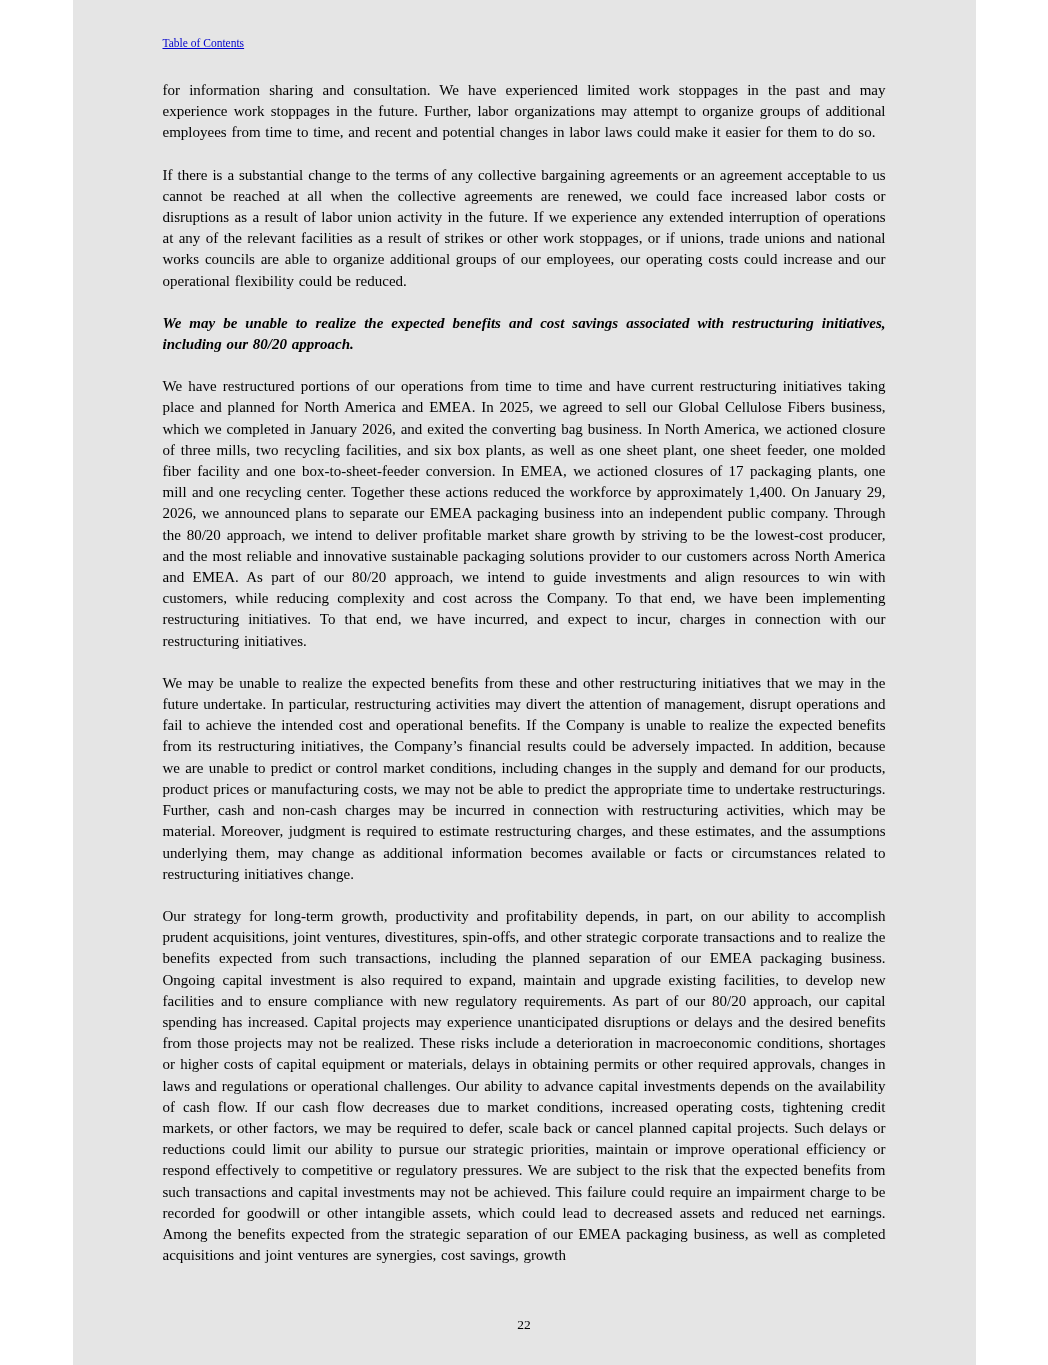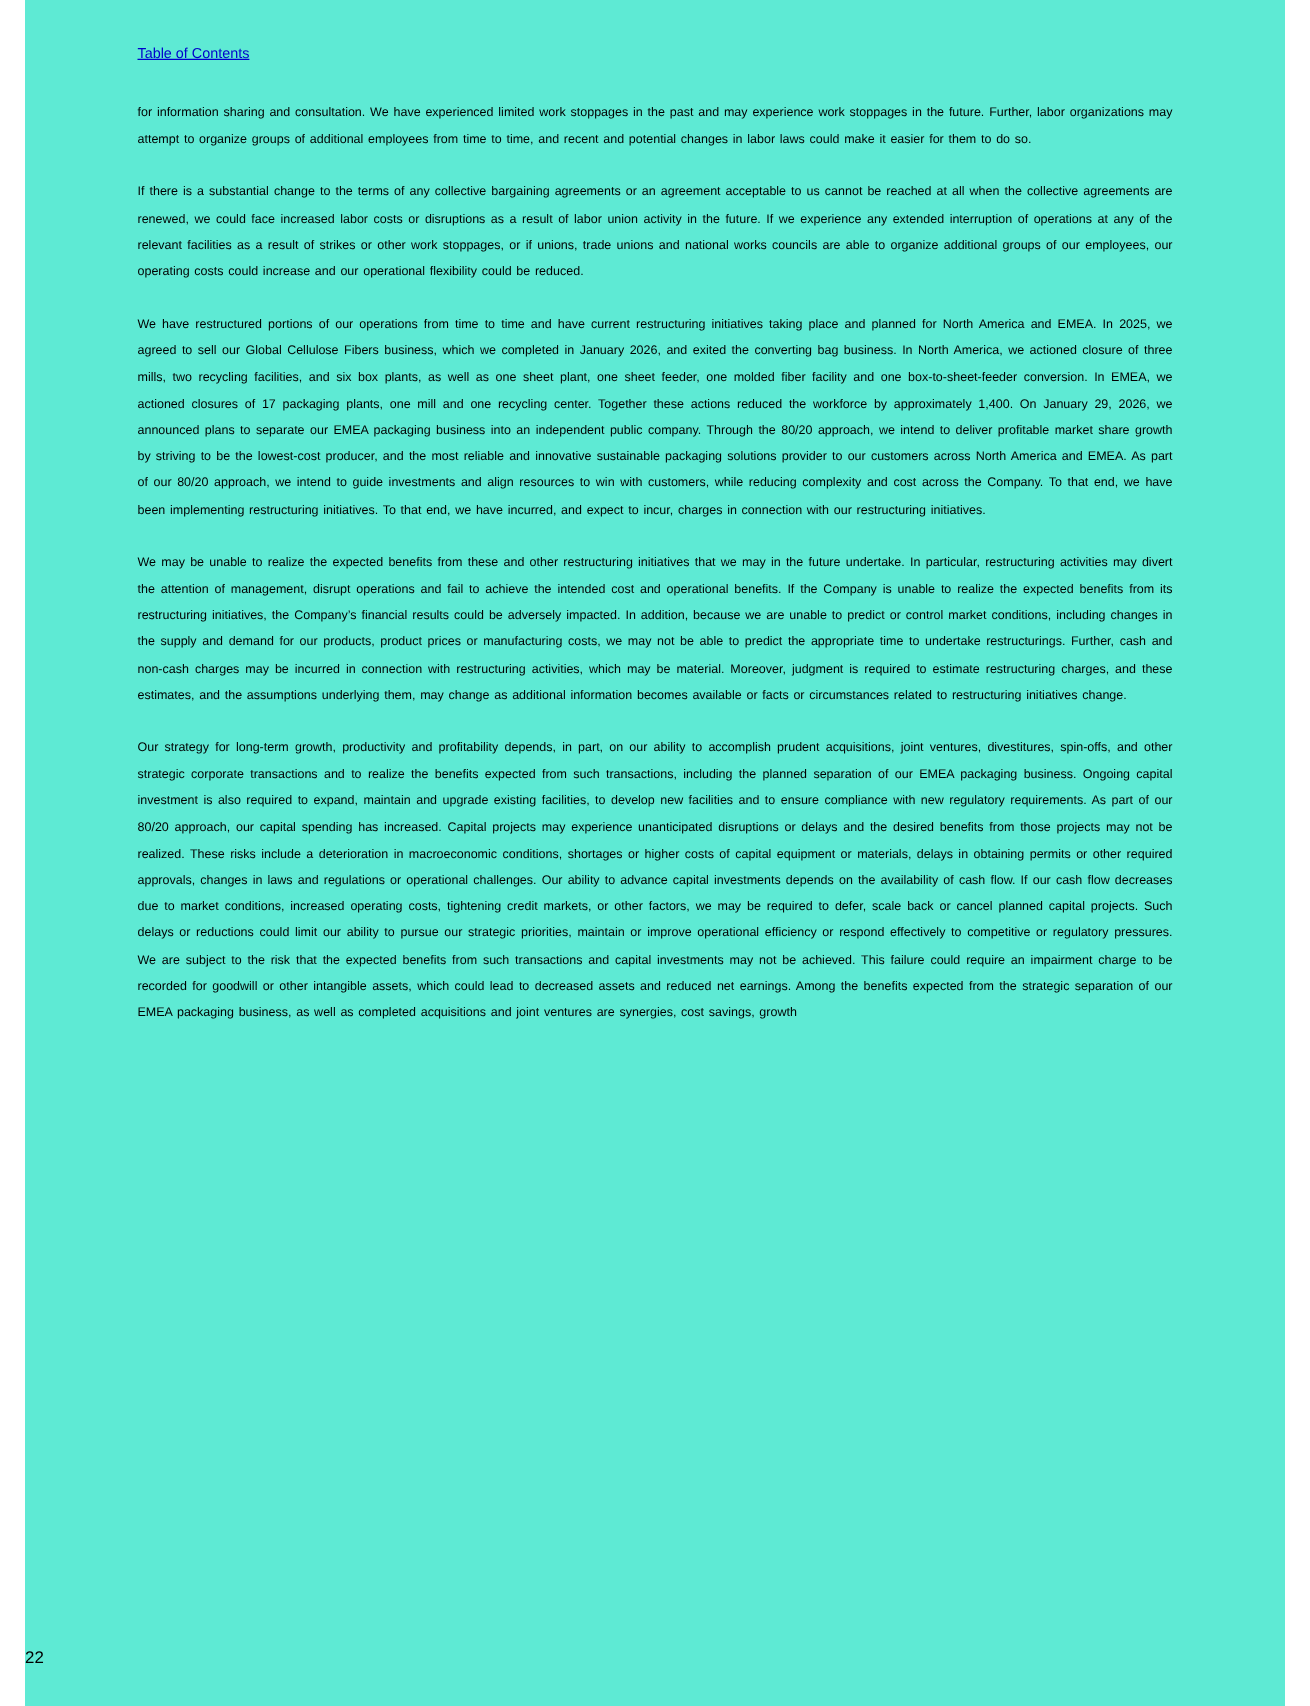--- a/index.html
+++ b/index.html
@@ -1,68 +1,69 @@
 <!DOCTYPE html>
 <html><head>
 <meta charset="utf-8">
 <style>
   * { box-sizing: border-box; }
   html, body { margin: 0; padding: 0; background: #ffffff; }
   .page {
     position: relative;
-    width: 1008px;
+    width: 903px;
     height: 1365px;
     margin: 0 auto;
-    background: #5eead4;
-    font-family: Liberation Sans, sans-serif;
+    background: #e5e5e5;
+    font-family: Liberation Serif, serif;
     color: #000000;
     padding: 33px 90px 0 90px;
     overflow: hidden;
   }
   .toc-link {
     display: inline-block;
     font-size: 11.5px;
     color: #0000cc;
     text-decoration: underline;
     cursor: pointer;
   }
   .content { margin-top: 29px; }
   .content p {
-    font-size: 10px;
+    font-size: 15px;
     line-height: 21.2px;
     text-align: justify;
     margin: 0 0 21px 0;
     word-spacing: 1px;
   }
   .content p.heading {
     font-weight: bold;
     font-style: italic;
   }
   .page-number {
     position: absolute;
     left: 0;
     bottom: 32px;
     width: 100%;
-    text-align: left;
+    text-align: center;
     font-size: 13.5px;
     color: #000000;
   }
 </style>
 </head>
 <body>
 
 <div class="page">
 
   <a class="toc-link">Table of Contents</a>
 
   <div class="content">
     <p class="para">for information sharing and consultation. We have experienced limited work stoppages in the past and may experience work stoppages in the future. Further, labor organizations may attempt to organize groups of additional employees from time to time, and recent and potential changes in labor laws could make it easier for them to do so.</p>
 
     <p class="para">If there is a substantial change to the terms of any collective bargaining agreements or an agreement acceptable to us cannot be reached at all when the collective agreements are renewed, we could face increased labor costs or disruptions as a result of labor union activity in the future. If we experience any extended interruption of operations at any of the relevant facilities as a result of strikes or other work stoppages, or if unions, trade unions and national works councils are able to organize additional groups of our employees, our operating costs could increase and our operational flexibility could be reduced.</p>
 
+    <p class="heading">We may be unable to realize the expected benefits and cost savings associated with restructuring initiatives, including our 80/20 approach.</p>
 
     <p class="para">We have restructured portions of our operations from time to time and have current restructuring initiatives taking place and planned for North America and EMEA. In 2025, we agreed to sell our Global Cellulose Fibers business, which we completed in January 2026, and exited the converting bag business. In North America, we actioned closure of three mills, two recycling facilities, and six box plants, as well as one sheet plant, one sheet feeder, one molded fiber facility and one box-to-sheet-feeder conversion. In EMEA, we actioned closures of 17 packaging plants, one mill and one recycling center. Together these actions reduced the workforce by approximately 1,400. On January 29, 2026, we announced plans to separate our EMEA packaging business into an independent public company. Through the 80/20 approach, we intend to deliver profitable market share growth by striving to be the lowest-cost producer, and the most reliable and innovative sustainable packaging solutions provider to our customers across North America and EMEA. As part of our 80/20 approach, we intend to guide investments and align resources to win with customers, while reducing complexity and cost across the Company. To that end, we have been implementing restructuring initiatives. To that end, we have incurred, and expect to incur, charges in connection with our restructuring initiatives.</p>
 
     <p class="para">We may be unable to realize the expected benefits from these and other restructuring initiatives that we may in the future undertake. In particular, restructuring activities may divert the attention of management, disrupt operations and fail to achieve the intended cost and operational benefits. If the Company is unable to realize the expected benefits from its restructuring initiatives, the Company’s financial results could be adversely impacted. In addition, because we are unable to predict or control market conditions, including changes in the supply and demand for our products, product prices or manufacturing costs, we may not be able to predict the appropriate time to undertake restructurings. Further, cash and non-cash charges may be incurred in connection with restructuring activities, which may be material. Moreover, judgment is required to estimate restructuring charges, and these estimates, and the assumptions underlying them, may change as additional information becomes available or facts or circumstances related to restructuring initiatives change.</p>
 
 
     <p class="para">Our strategy for long-term growth, productivity and profitability depends, in part, on our ability to accomplish prudent acquisitions, joint ventures, divestitures, spin-offs, and other strategic corporate transactions and to realize the benefits expected from such transactions, including the planned separation of our EMEA packaging business. Ongoing capital investment is also required to expand, maintain and upgrade existing facilities, to develop new facilities and to ensure compliance with new regulatory requirements. As part of our 80/20 approach, our capital spending has increased. Capital projects may experience unanticipated disruptions or delays and the desired benefits from those projects may not be realized. These risks include a deterioration in macroeconomic conditions, shortages or higher costs of capital equipment or materials, delays in obtaining permits or other required approvals, changes in laws and regulations or operational challenges. Our ability to advance capital investments depends on the availability of cash flow. If our cash flow decreases due to market conditions, increased operating costs, tightening credit markets, or other factors, we may be required to defer, scale back or cancel planned capital projects. Such delays or reductions could limit our ability to pursue our strategic priorities, maintain or improve operational efficiency or respond effectively to competitive or regulatory pressures. We are subject to the risk that the expected benefits from such transactions and capital investments may not be achieved. This failure could require an impairment charge to be recorded for goodwill or other intangible assets, which could lead to decreased assets and reduced net earnings. Among the benefits expected from the strategic separation of our EMEA packaging business, as well as completed acquisitions and joint ventures are synergies, cost savings, growth</p>
   </div>
 
   <div class="page-number">22</div>

